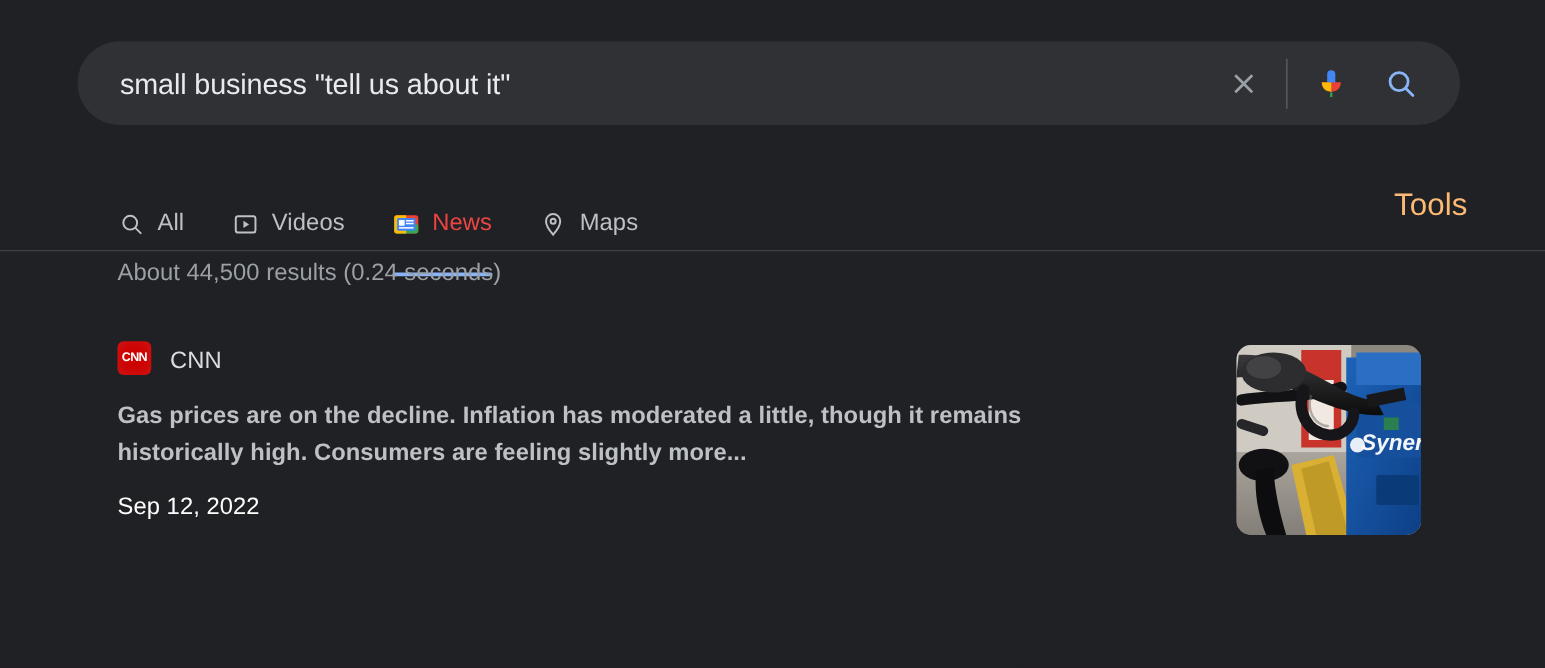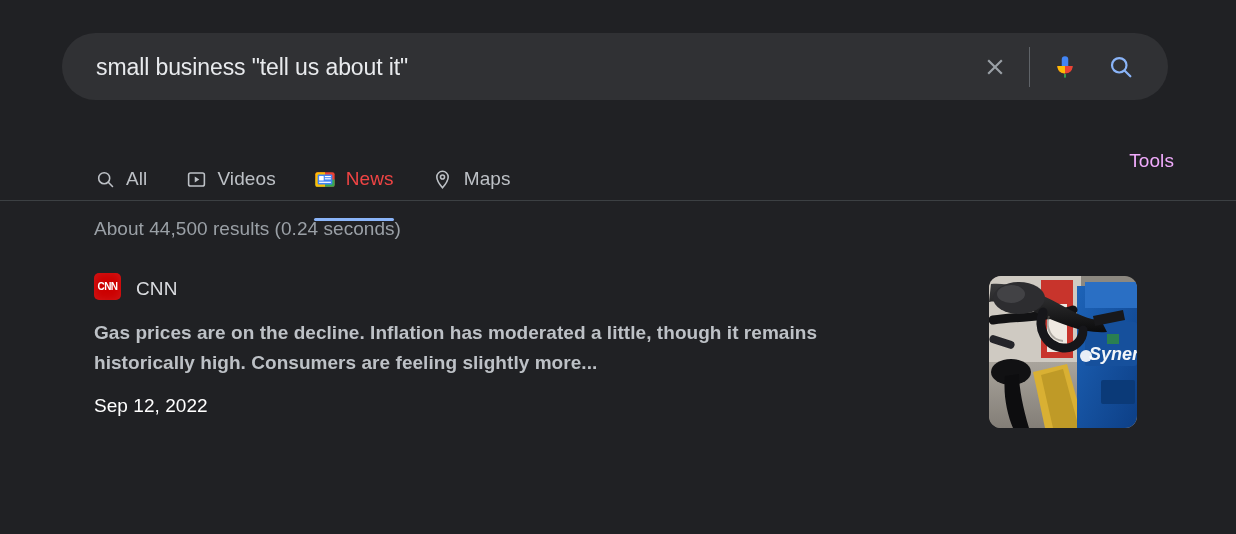--- a/index.html
+++ b/index.html
@@ -115,39 +115,39 @@
     background: #8ab4f8;
     border-radius: 2px;
     display: none;
   }
   .tab.active .underline { display: block; }
 
   .tools-btn {
     position: absolute;
     right: 62px;
     top: 16px;
-    font-size: 19px;
-    color: #f0abfc;
+    font-size: 25px;
+    color: #fdba74;
     cursor: pointer;
     letter-spacing: 0.1px;
     margin-left: 46px;
   }
   .nav-divider {
     position: absolute;
     left: 0; right: 0;
     top: 66px;
     height: 1px;
     background: #3c4043;
   }
 
   
   .results-count {
     position: absolute;
     left: 94px;
-    top: 218px;
+    top: 208px;
     font-size: 19px;
     color: #9aa0a6;
     letter-spacing: 0.05px;
   }
 
   .result {
     position: absolute;
     left: 94px;
     top: 274px;
     width: 860px;

